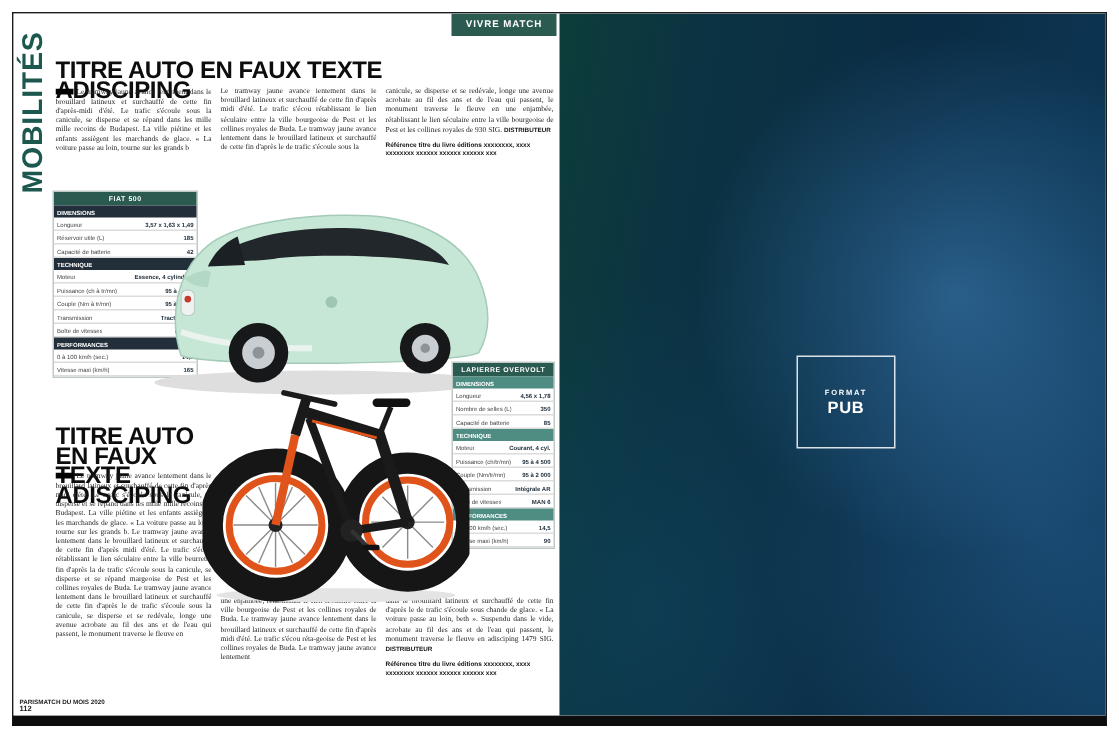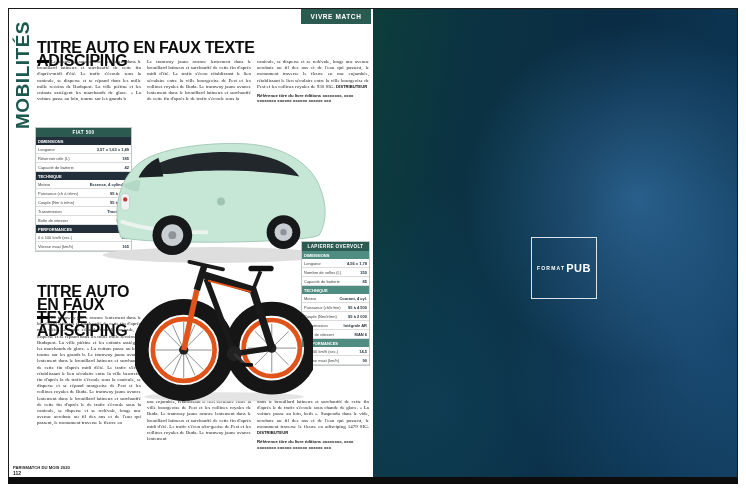--- a/index.html
+++ b/index.html
@@ -59,21 +59,21 @@
   #table2 .tbl-section { background:#4f8c82; }
   .tbl-row { display:flex; justify-content:space-between; gap:2px;
              border-bottom:0.5px solid #dcdcdc; padding:1.5px 2px; font-size:4px; }
   .tbl-label { color:#444; white-space:nowrap; overflow:hidden; }
   .tbl-value { color:#1f2d3a; font-weight:bold; text-align:right; white-space:nowrap; }
 
   .footer { position:absolute; left:4px; top:456px; font-size:4.2px; font-weight:bold; color:#222; line-height:5px; }
   .footer .pagenum { font-size:5px; margin-top:1px; }
 
   .pub-box { position:absolute; left:158px; top:228px; width:66px; height:62px;
-             border:1px solid rgba(255,255,255,0.85); display:flex; flex-direction:row;
+             border:1px solid rgba(255,255,255,0.85); display:flex; flex-direction:column;
              align-items:center; justify-content:center; gap:1px; color:#fff; }
   .pub-format { font-size:5px; font-weight:bold; letter-spacing:1.2px; }
   .pub-pub { font-size:11px; font-weight:bold; letter-spacing:0.5px; }
 </style>
 </head>
 <body>
 
 <div class="spread">
 
   <div class="page-left">

